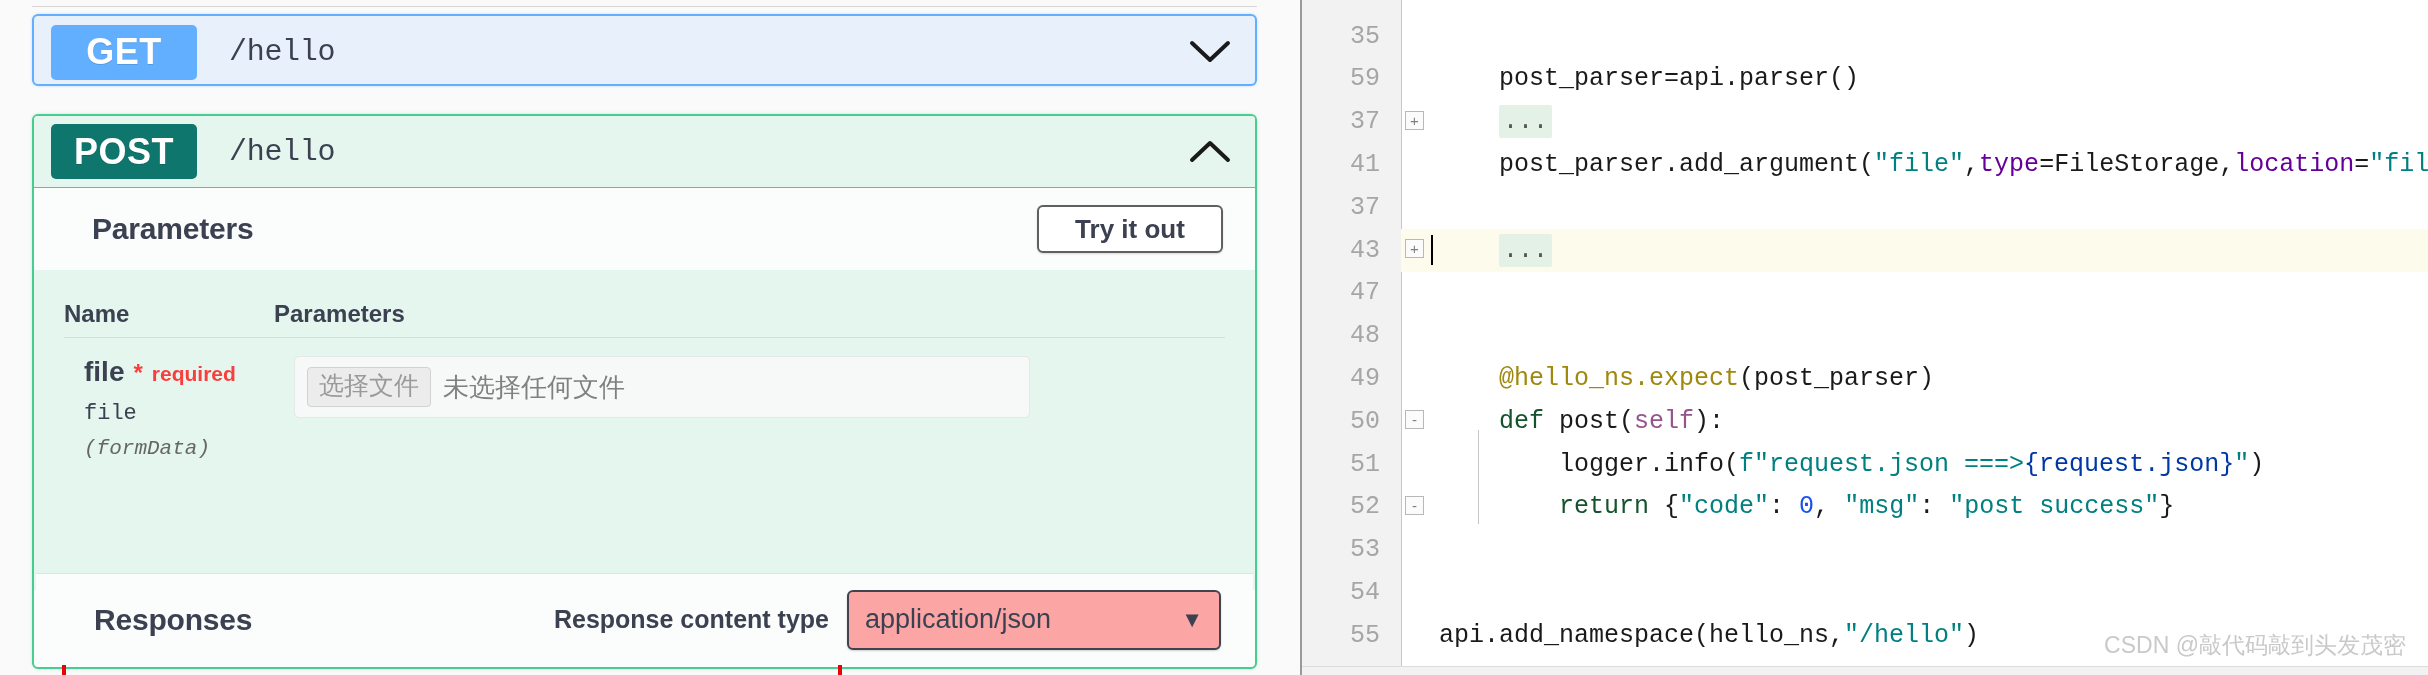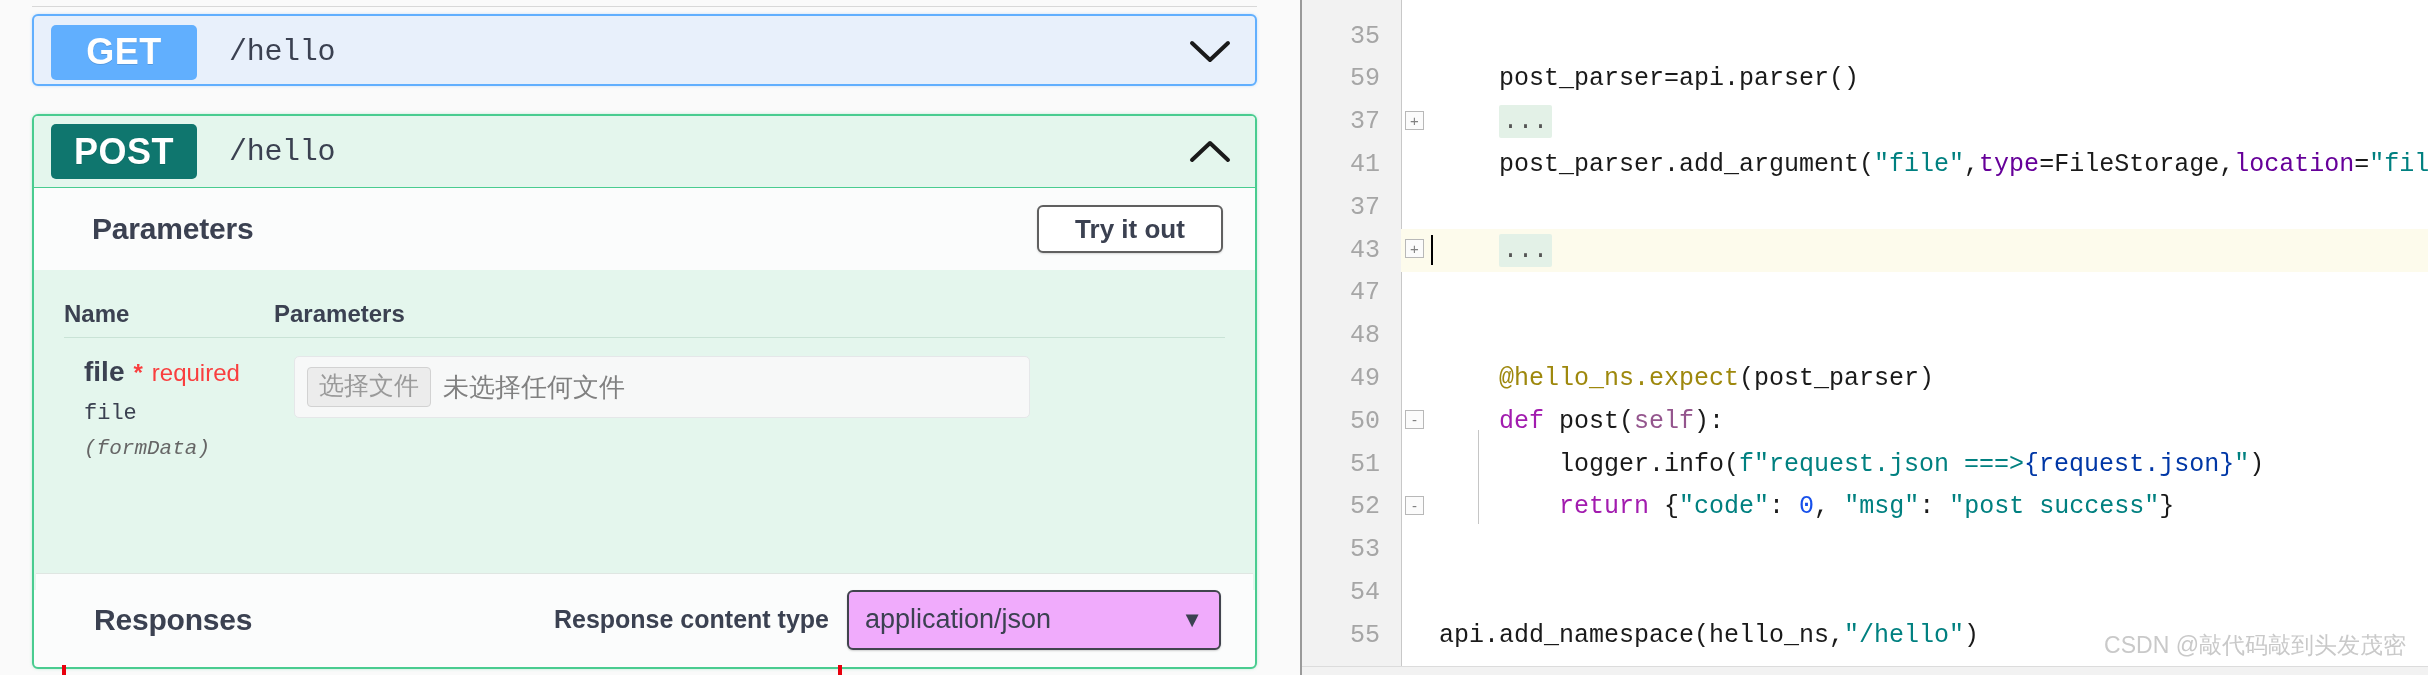--- a/index.html
+++ b/index.html
@@ -187,22 +187,22 @@
     color: #3b4151;
   }
   .param-star {
     color: #f93e3e;
     font-size: 24px;
     font-weight: 700;
     line-height: 1;
   }
   .param-required {
     color: #f93e3e;
-    font-size: 24px;
-    font-weight: 400;
+    font-size: 21px;
+    font-weight: 700;
   }
   .param-type {
     font-family: "Liberation Mono", monospace;
     font-size: 22px;
     color: #3b4151;
     margin-top: 13px;
   }
   .param-in {
     font-family: "Liberation Mono", monospace;
     font-style: italic;
@@ -269,21 +269,21 @@
     font-weight: 700;
     color: #3b4151;
     white-space: nowrap;
   }
   .resp-select {
     margin-left: 18px;
     width: 374px;
     height: 60px;
     border: 2px solid #41444e;
     border-radius: 6px;
-    background: #f0abfc;
+    background: #fca5a5;
     display: flex;
     align-items: center;
     padding: 0 16px;
     box-sizing: border-box;
     cursor: pointer;
     box-shadow: 0 1px 2px rgba(0,0,0,.18);
   }
   .resp-select-val {
     font-size: 27px;
     color: #3b4151;
@@ -383,21 +383,21 @@
   .ellipsis-chip {
     background: #e3f1e7;
     padding: 2px 4px;
     border-radius: 2px;
     color: #555;
   }
 
   
   .t-plain  { color: #1a1a1a; }
   .t-str    { color: #008080; }
-  .t-kw     { color: #a21caf; }
+  .t-kw     { color: #14532d; }
   .t-param  { color: #660099; }
   .t-self   { color: #94558d; }
   .t-num    { color: #1750eb; }
   .t-deco   { color: #9e880d; }
   .t-brace  { color: #0037a6; }
 
   .watermark {
     position: absolute;
     right: 22px;
     bottom: 14px;

